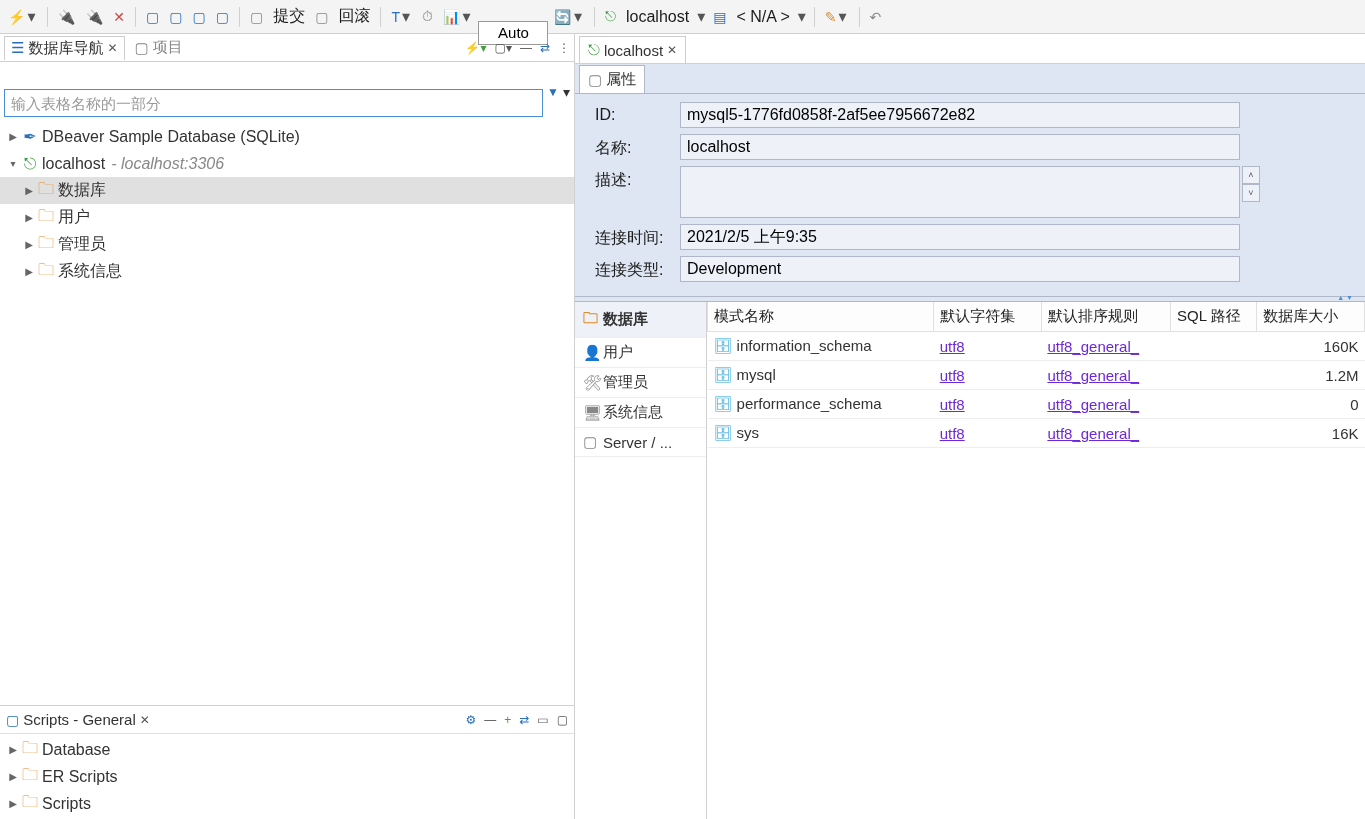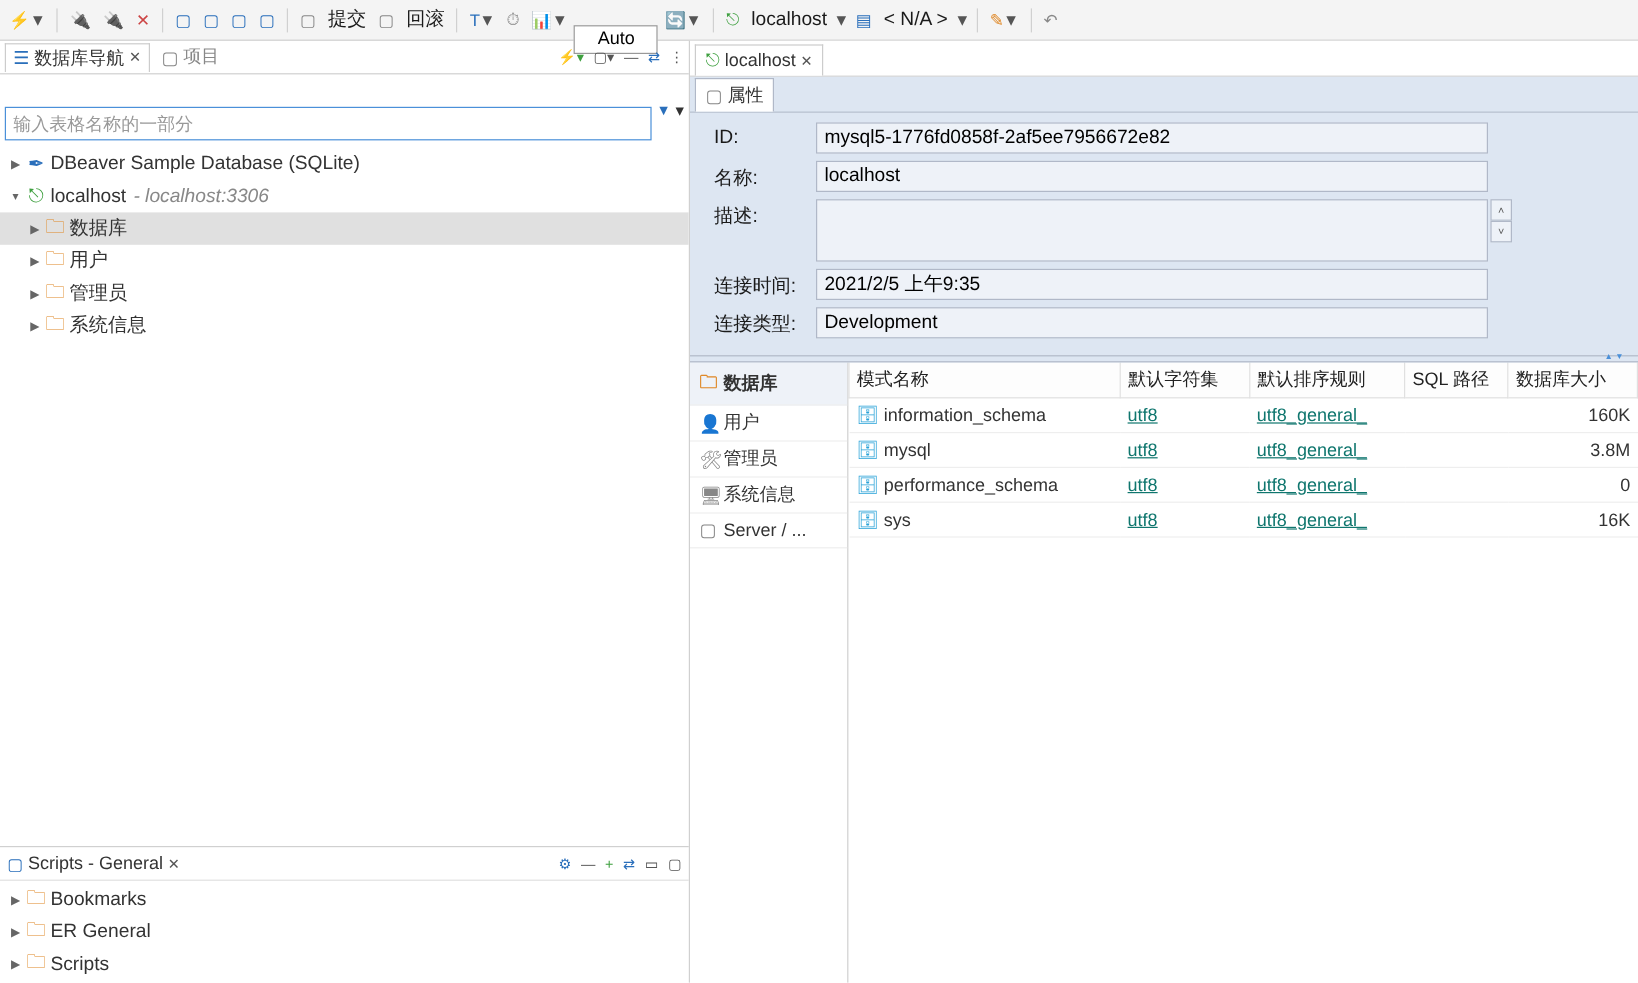--- a/index.html
+++ b/index.html
@@ -64,21 +64,21 @@
 .detail { flex: 1; display: flex; }
 .detail-nav { width: 132px; border-right: 1px solid #d0d0d0; }
 .detail-nav .item { display: flex; align-items: center; gap: 6px; padding: 5px 8px; font-size: 15px; cursor: pointer; border-bottom: 1px solid #eee; }
 .detail-nav .item.active { background: #eef2f8; font-weight: bold; }
 .detail-nav .item .icon { width: 14px; }
 
 .grid { flex: 1; }
 .grid table { width: 100%; border-collapse: collapse; font-size: 15px; }
 .grid th { text-align: left; padding: 5px 6px; border: 1px solid #e0e0e0; border-top: none; color: #222; background: #fdfdfd; font-weight: normal; }
 .grid td { padding: 5px 6px; border-bottom: 1px solid #eee; }
-.grid td.link { color: #0f766e; text-decoration: underline; }
+.grid td.link { color: #6d28d9; text-decoration: underline; }
 .grid td.num { text-align: right; }
 .db-icon { color: #2aa3d8; margin-right: 4px; }
 .folder-o { color: #e08a2a; }
 .folder-db { color: #e08a2a; }
 .plug { color: #2aa3d8; }
 .feather { color: #2a6fbb; }
 .green { color: #3fa040; }
 .red { color: #c44; }
 .blue { color: #2a6fbb; }
 .orange { color: #e08a2a; }
@@ -199,26 +199,26 @@
           <span class="mini-icon green">+</span>
           <span class="mini-icon blue">⇄</span>
           <span class="mini-icon">▭</span>
           <span class="mini-icon">▢</span>
         </div>
       </div>
       <div class="tree">
         <div class="tree-row">
           <span class="expander">▶</span>
           <span class="icon folder-o">🗀</span>
-          <span class="label">Bookmarks</span>
+          <span class="label">Database</span>
         </div>
         <div class="tree-row">
           <span class="expander">▶</span>
           <span class="icon folder-o">🗀</span>
-          <span class="label">ER General</span>
+          <span class="label">ER Scripts</span>
         </div>
         <div class="tree-row">
           <span class="expander">▶</span>
           <span class="icon folder-o">🗀</span>
           <span class="label">Scripts</span>
         </div>
       </div>
     </div>
   </div>
 
@@ -308,21 +308,21 @@
                 <td class="link">utf8</td>
                 <td class="link">utf8_general_</td>
                 <td></td>
                 <td class="num">160K</td>
               </tr>
               <tr>
                 <td><span class="db-icon">🗄</span>mysql</td>
                 <td class="link">utf8</td>
                 <td class="link">utf8_general_</td>
                 <td></td>
-                <td class="num">3.8M</td>
+                <td class="num">1.2M</td>
               </tr>
               <tr>
                 <td><span class="db-icon">🗄</span>performance_schema</td>
                 <td class="link">utf8</td>
                 <td class="link">utf8_general_</td>
                 <td></td>
                 <td class="num">0</td>
               </tr>
               <tr>
                 <td><span class="db-icon">🗄</span>sys</td>

